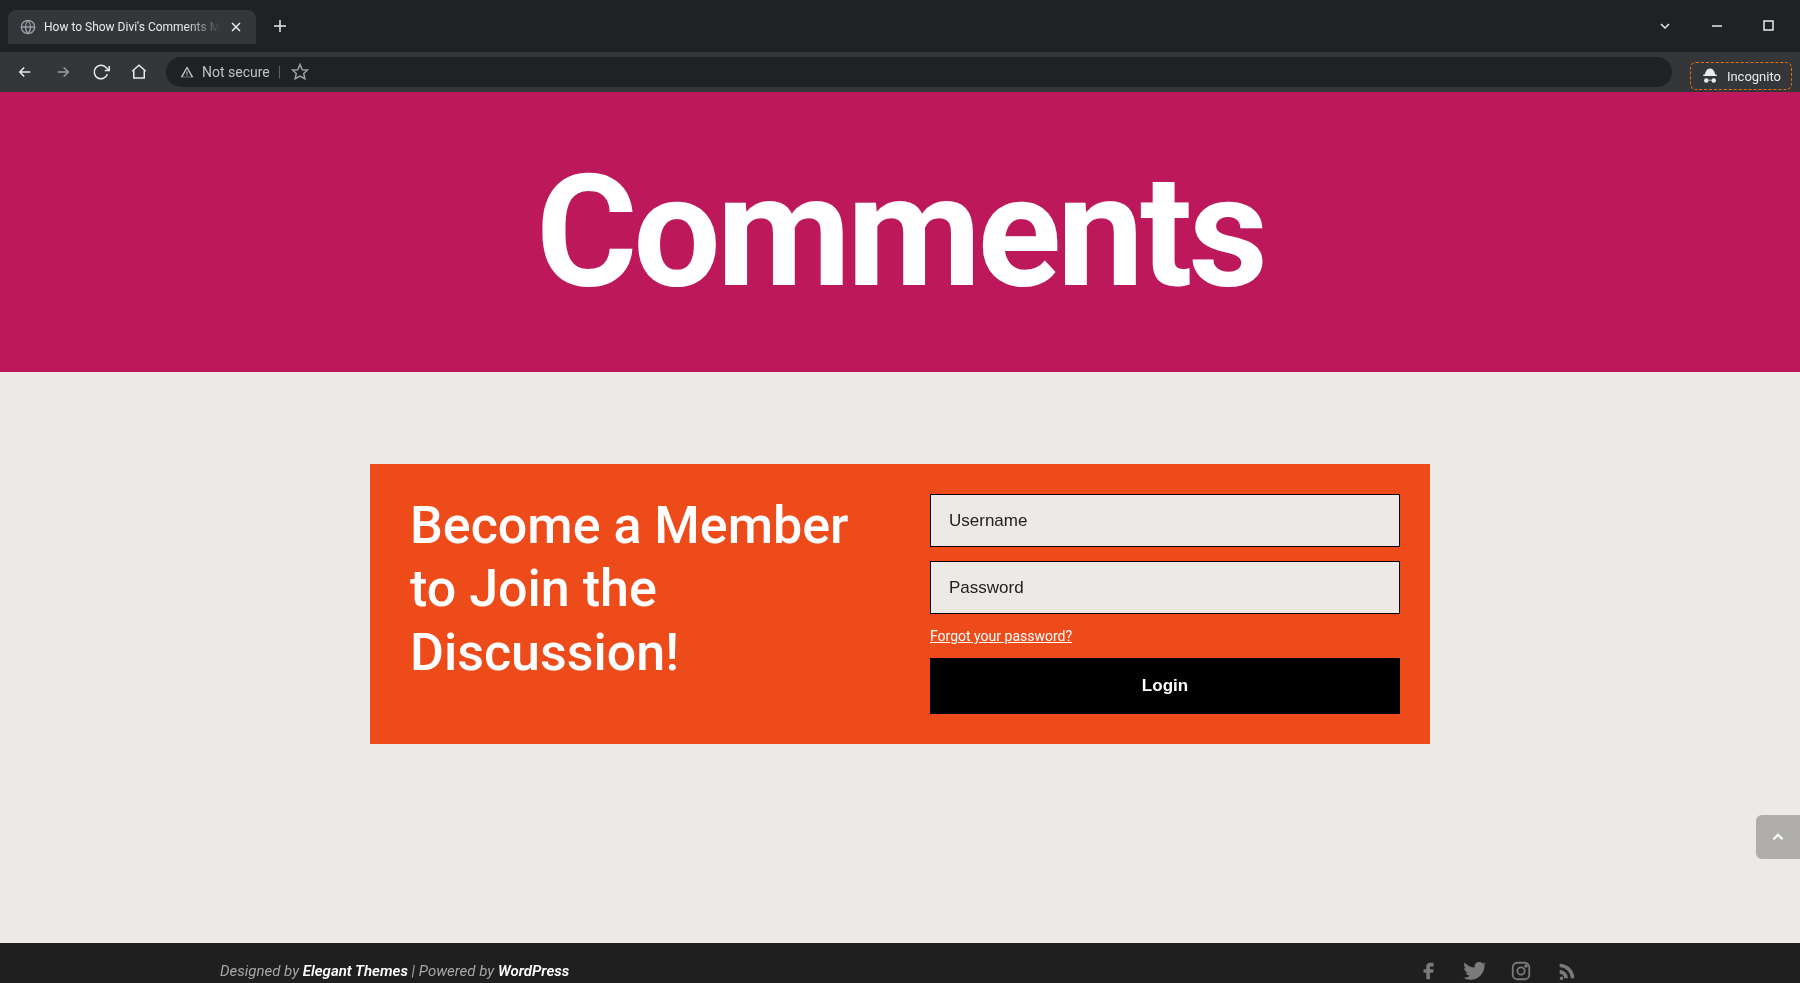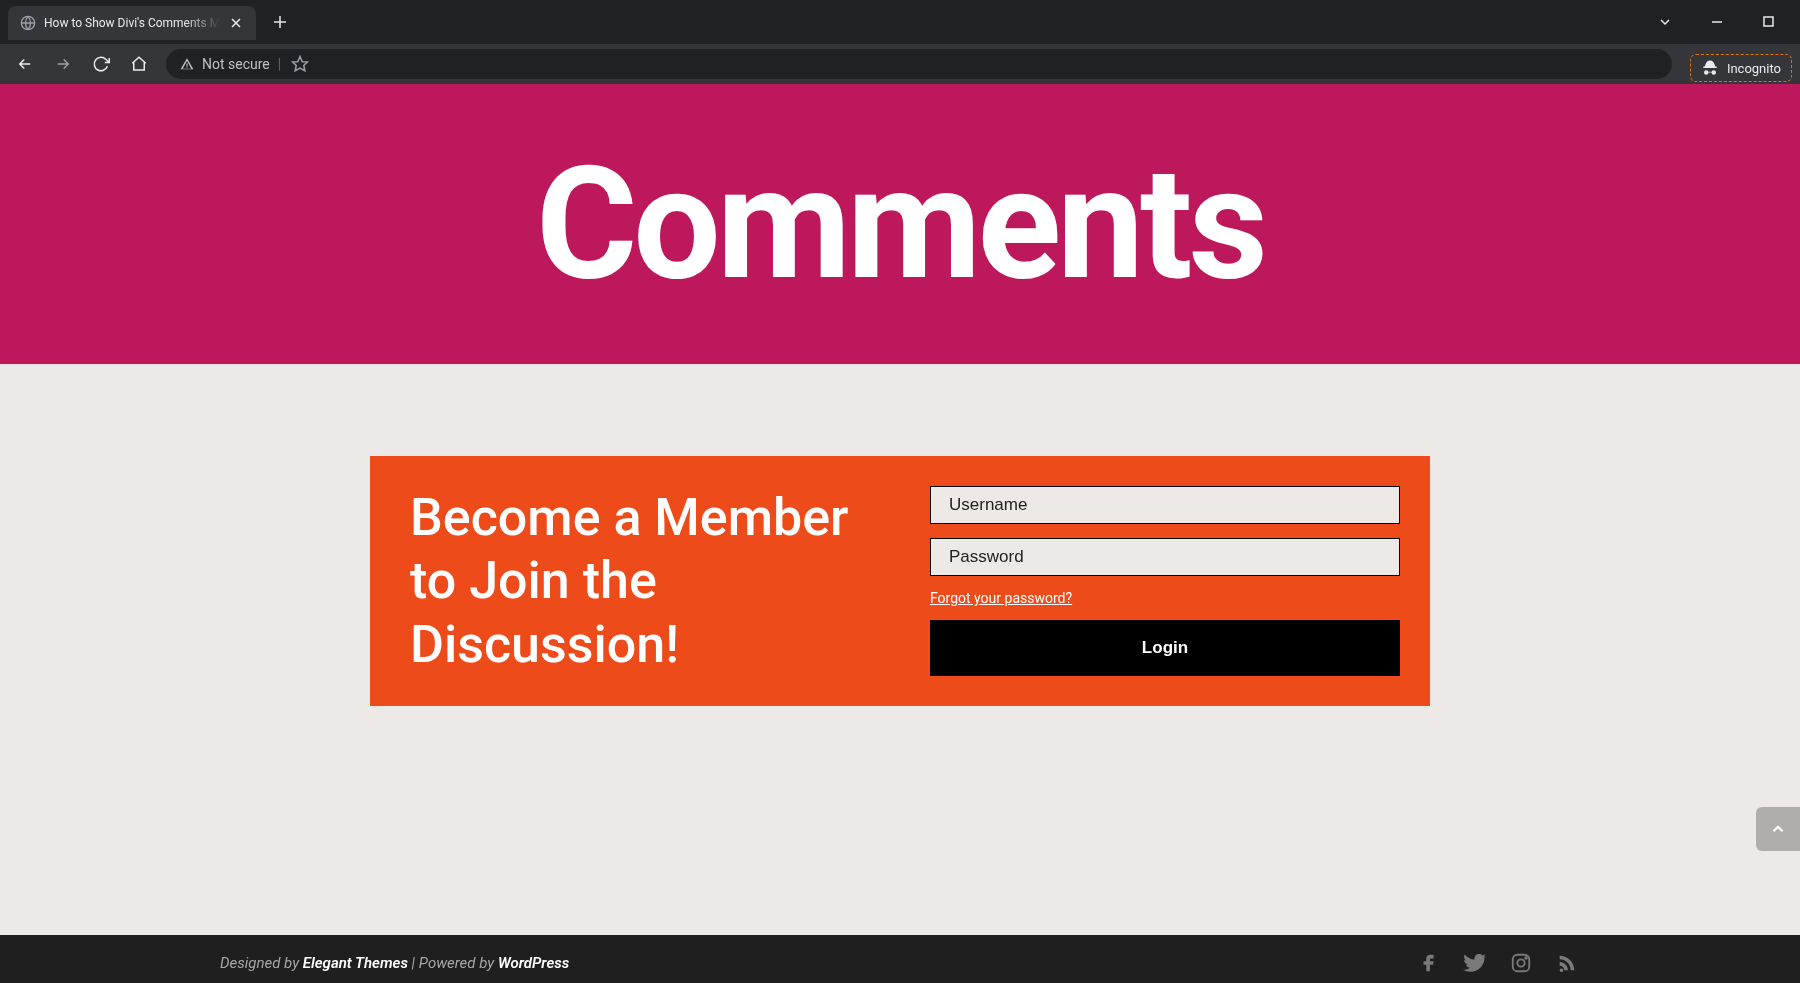--- a/index.html
+++ b/index.html
@@ -11,21 +11,21 @@
   overflow: hidden;
 }
 
 
 .browser-chrome {
   background: #202124;
 }
 .tab-bar {
   display: flex;
   align-items: center;
-  height: 44px;
+  height: 52px;
   background: #202124;
   padding-left: 8px;
 }
 .tab {
   display: flex;
   align-items: center;
   background: #35363a;
   color: #e8eaed;
   height: 34px;
   padding: 0 12px;
@@ -184,21 +184,21 @@
   font-weight: 500;
   line-height: 1.22;
 }
 .card-right {
   width: 470px;
   display: flex;
   flex-direction: column;
   gap: 14px;
 }
 .login-input {
-  height: 38px;
+  height: 53px;
   background: #ece9e6;
   border: 1px solid #000;
   padding: 0 18px;
   font-size: 17px;
   color: #222;
   outline: none;
 }
 .login-input::placeholder { color: #222; }
 .forgot-link {
   color: #fff;

